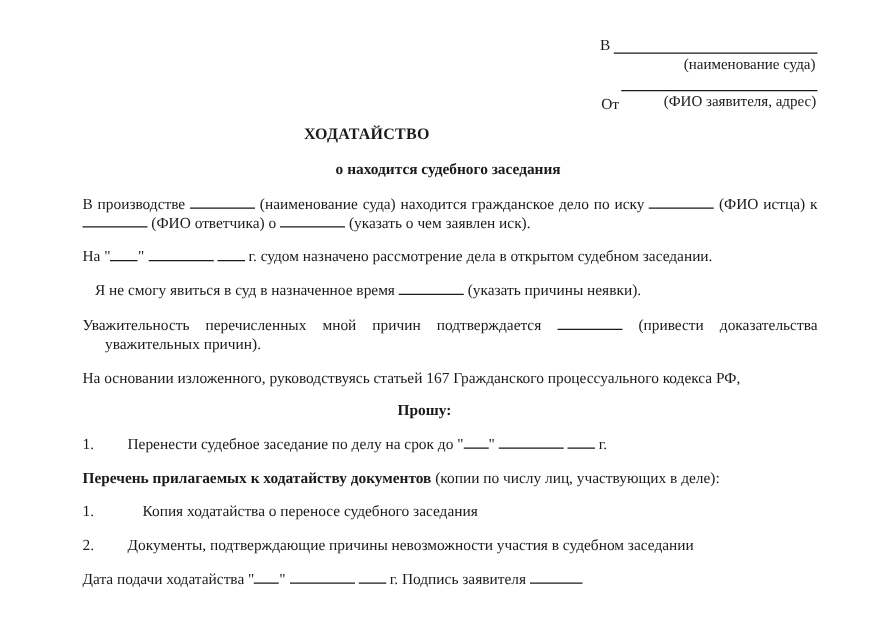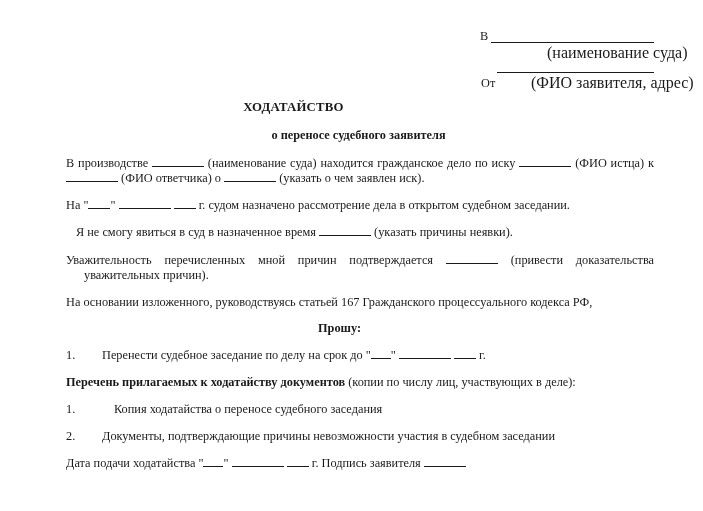--- a/index.html
+++ b/index.html
@@ -17,21 +17,21 @@
       color: #1a1a1a;
     }
     .abs { position: absolute; white-space: nowrap; }
     .blank {
       display: inline-block;
       border-bottom: 1px solid #1a1a1a;
       height: 10px;
       vertical-align: baseline;
     }
     .header-line { position: absolute; border-bottom: 1px solid #1a1a1a; height: 0; }
-    .caption { font-size: 16px; }
+    .caption { font-size: 12px; }
     .title { font-weight: bold; font-size: 12.8px; letter-spacing: 0.2px; }
     .subtitle { font-weight: bold; font-size: 12.3px; }
     .justify {
       position: absolute;
       left: 66px;
       width: 588px;
       text-align: justify;
       line-height: 16px;
     }
     .justify-last { text-align-last: justify; }
@@ -45,21 +45,21 @@
   <span class="abs" style="left:480px; top:29px;">В</span>
   <div class="header-line" style="left:491px; top:42px; width:163px;"></div>
   <span class="abs caption" style="left:547px; top:44px;">(наименование суда)</span>
 
   <span class="abs" style="left:481px; top:76px;">От</span>
   <div class="header-line" style="left:497px; top:72px; width:157px;"></div>
   <span class="abs caption" style="left:531px; top:74px;">(ФИО заявителя, адрес)</span>
 </div>
 
 <div class="abs title" style="left:0; width:587px; text-align:center; top:100px;">ХОДАТАЙСТВО</div>
-<div class="abs subtitle" style="left:0; width:703px; text-align:center; top:128px; padding-left:14px; box-sizing:border-box;">о переносе судебного заявителя</div>
+<div class="abs subtitle" style="left:0; width:703px; text-align:center; top:128px; padding-left:14px; box-sizing:border-box;">о находится судебного заседания</div>
 
 <div class="justify justify-last" style="top:155px;">
   <span>В производстве</span>
   <span class="blank" style="width:52px;"></span>
   <span>(наименование суда) находится гражданское дело по иску</span>
   <span class="blank" style="width:52px;"></span>
   <span>(ФИО истца) к</span>
 </div>
 <div class="abs" style="left:66px; top:171px;">
   <span class="blank" style="width:52px;"></span>

